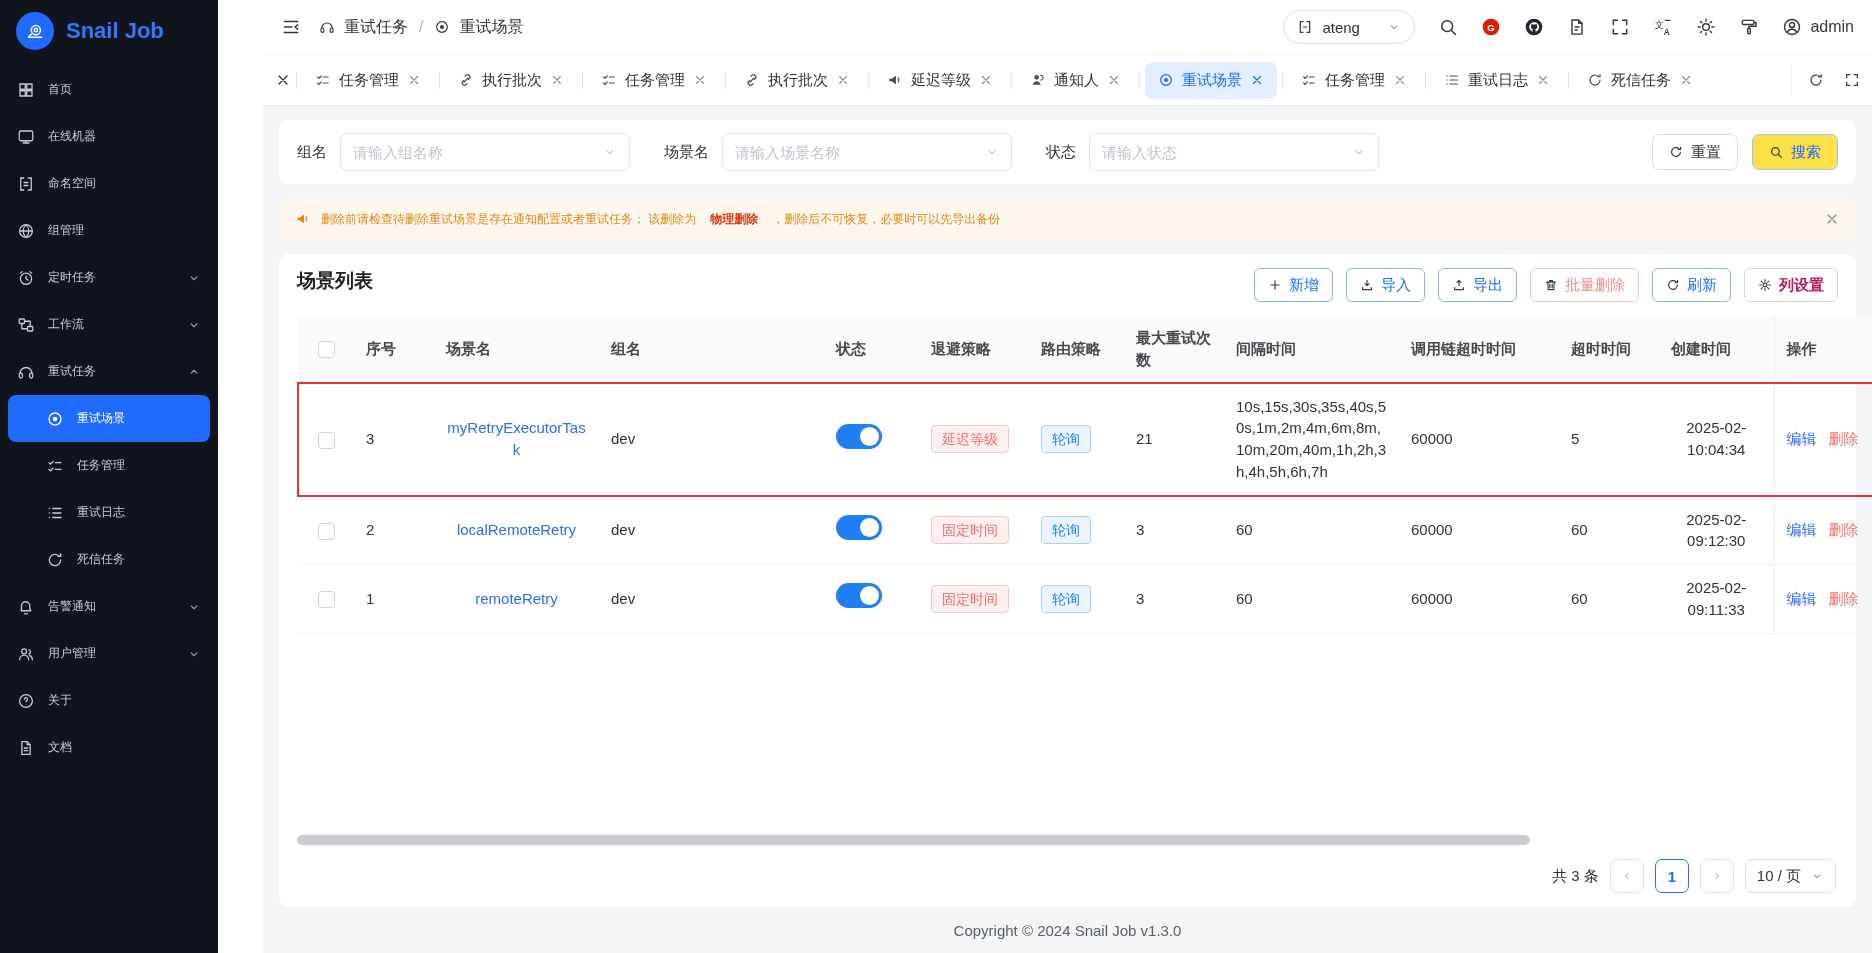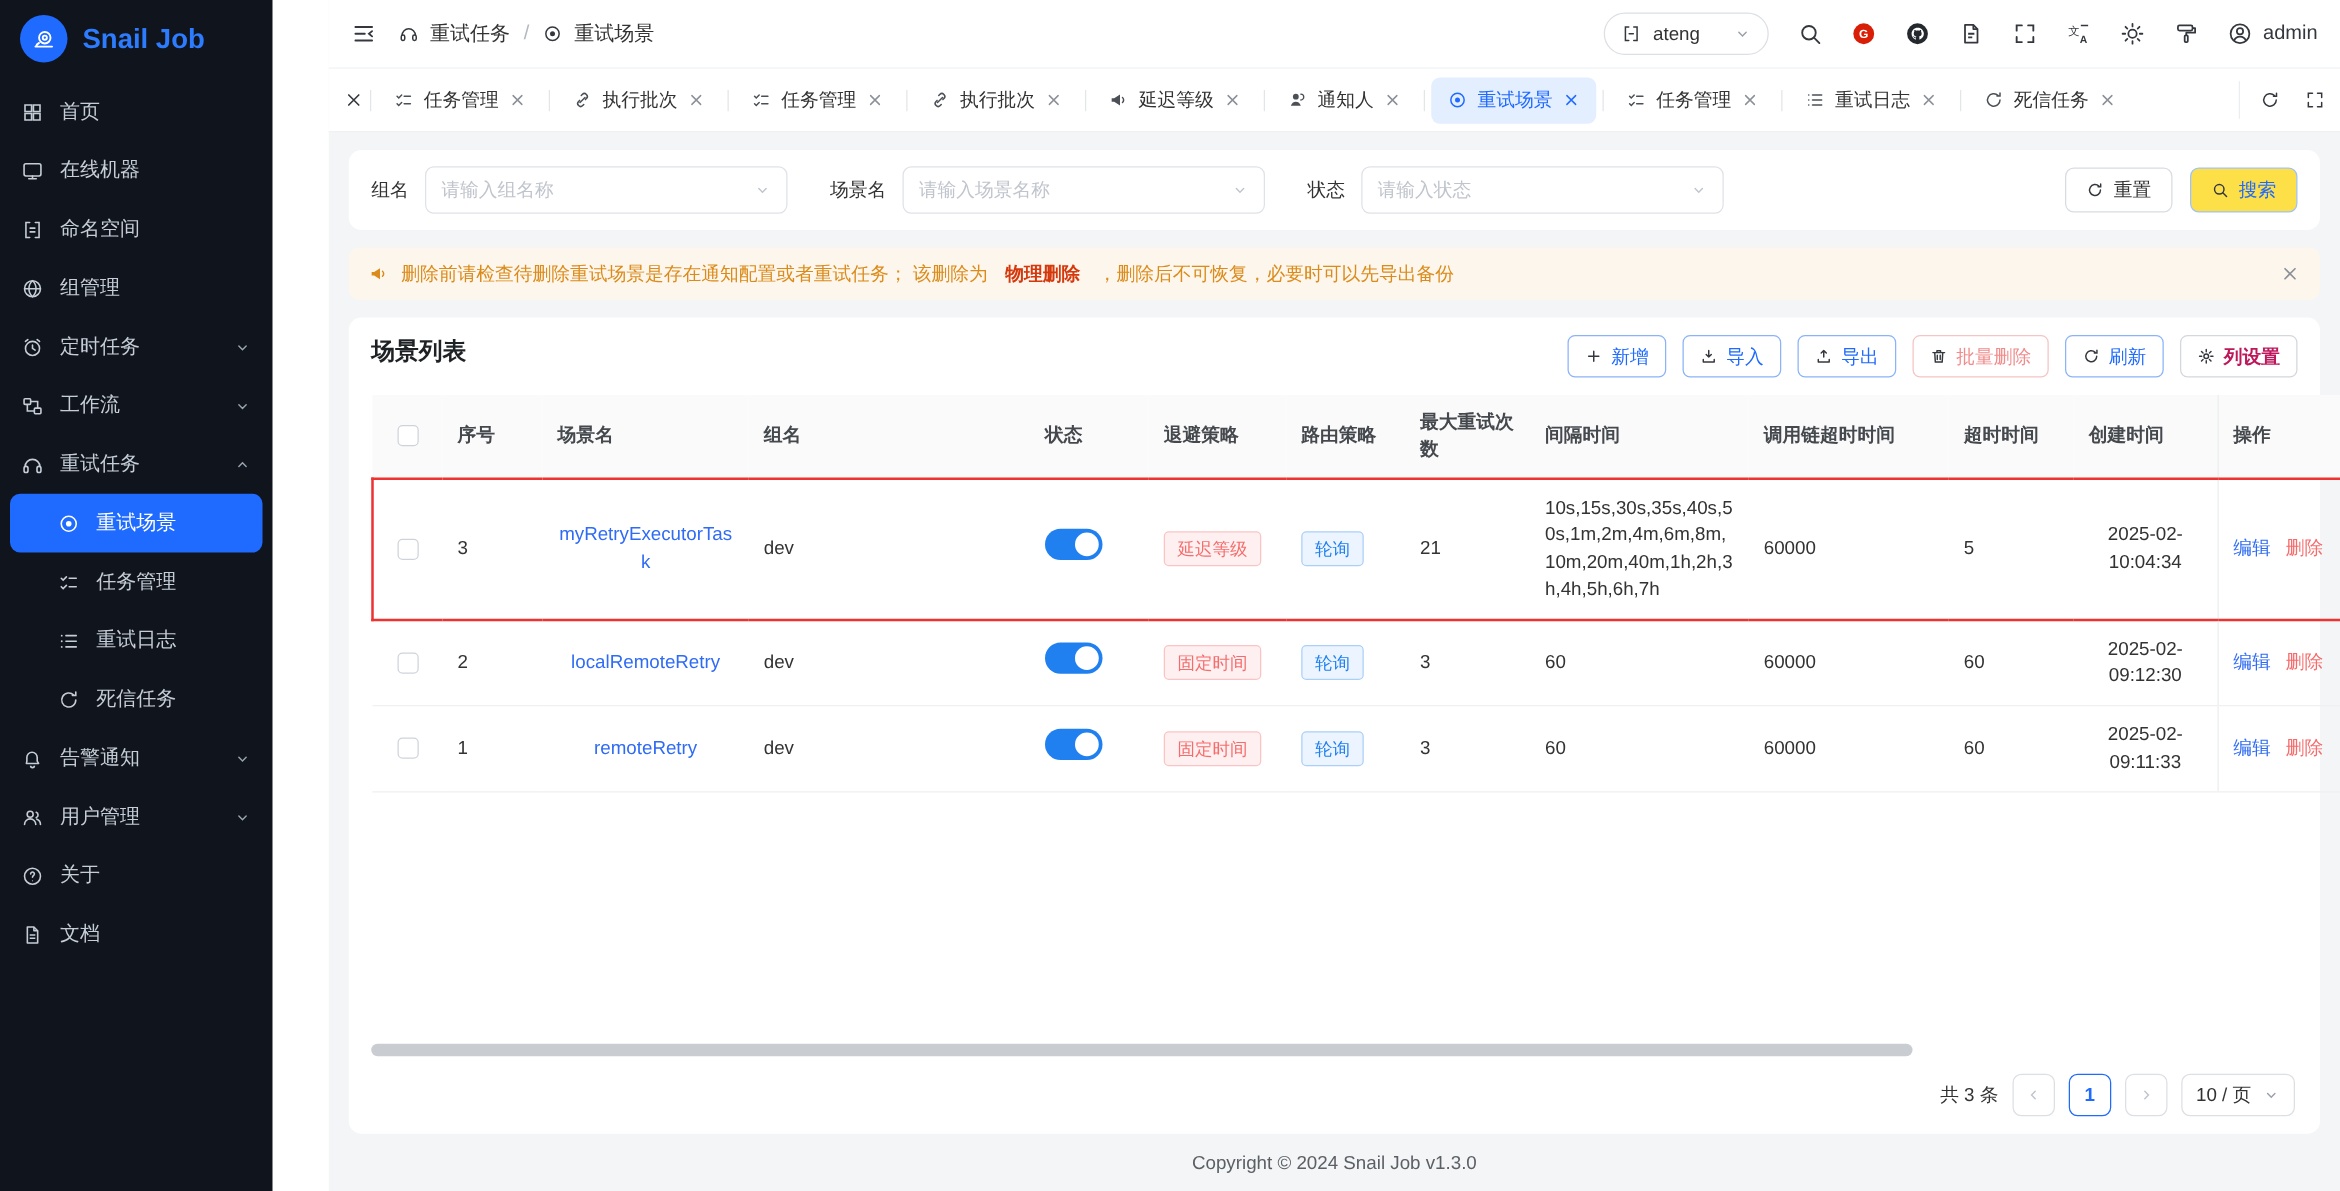--- a/index.html
+++ b/index.html
@@ -5,21 +5,21 @@
   * { box-sizing: border-box; margin: 0; padding: 0; }
   html,body { width:1872px; height:953px; overflow:hidden; }
   body { font-family:"Liberation Sans","DejaVu Sans",sans-serif; font-size:15px; color:#333; background:#fff; }
   .app { display:flex; width:100%; height:100%;gap:45px; }
 
   
   .sidebar { width:218px; min-width:218px; background:#10151d; color:#c6cdd6; display:flex; flex-direction:column; }
   .logo { height:62px; display:flex; align-items:center; gap:12px; padding:0 16px; }
   .logo-badge { width:38px; height:38px; border-radius:50%; background:#1f6aff; display:flex; align-items:center; justify-content:center; }
   .logo-text { color:#2d7cff; font-size:22px; font-weight:bold; white-space:nowrap; }
-  .menu { flex:1; padding:4px 0; font-size:16px; overflow:hidden; }
+  .menu { flex:1; padding:4px 0; font-size:12px; overflow:hidden; }
   .menu-item { height:47px; display:flex; align-items:center; gap:13px; padding:0 17px; cursor:pointer; white-space:nowrap; }
   .menu-item .chev { margin-left:auto; display:flex; color:#9aa3ae; }
   .menu-item .chev.up svg { transform:rotate(180deg); }
   .menu-item.sub { padding-left:46px; }
   .menu-item.active { background:#1f6aff; color:#fff; border-radius:8px; margin:0 8px; padding-left:38px; }
   .mi-icon { display:flex; align-items:center; }
   .ic { width:18px; height:18px; }
   .ic16 { width:16px; height:16px; }
   .ic20 { width:20px; height:20px; }
   .ic14 { width:14px; height:14px; }
@@ -57,21 +57,21 @@
   .field-label { font-size:15px; color:#333; white-space:nowrap; }
   .selectbox { width:290px; height:38px; border:1px solid #dfe2e7; border-radius:7px; display:flex; align-items:center; padding:0 12px; background:#fff; gap:6px; }
   .selectbox input { border:none; outline:none; flex:1; font-size:15px; color:#333; background:transparent; font-family:inherit; }
   .selectbox input::placeholder { color:#c0c4cc; }
   .selectbox .cd { color:#c0c4cc; display:flex; }
   .search-btns { margin-left:auto; display:flex; gap:14px; }
   .btn { height:36px; border-radius:7px; display:inline-flex; align-items:center; gap:8px; padding:0 16px; font-size:15px; cursor:pointer; border:1px solid #d9dce1; background:#fff; color:#333; white-space:nowrap; }
   .btn.primary-light { background:#fde047; border-color:#9dc2fb; color:#1f6aff; }
 
   
-  .alert { background:#fdf6ec; border-radius:8px; min-height:42px; display:flex; align-items:center; padding:0 16px; gap:10px; color:#db8b1a; font-size:15px; }
+  .alert { background:#fdf6ec; border-radius:8px; min-height:42px; display:flex; align-items:center; padding:0 16px; gap:10px; color:#db8b1a; font-size:12px; }
   .alert .bold { font-weight:bold; color:#d4380d; margin:0 4px; }
   .alert-close { margin-left:auto; color:#8a8f98; display:flex; cursor:pointer; }
 
   
   .table-card { flex:1; min-height:0; display:flex; flex-direction:column; padding:14px 18px 8px 18px; }
   .table-head { display:flex; align-items:flex-start; margin-bottom:14px; }
   .table-title { font-size:19px; font-weight:bold; color:#1f2225; }
   .table-actions { margin-left:auto; display:flex; gap:13px; }
   .tbtn { height:34px; border-radius:6px; display:inline-flex; align-items:center; gap:7px; padding:0 13px; font-size:15px; cursor:pointer; background:#fff; border:1px solid #d9dce1; color:#333; white-space:nowrap; }
   .tbtn.blue { border-color:#8ab3f8; color:#1f6aff; }

